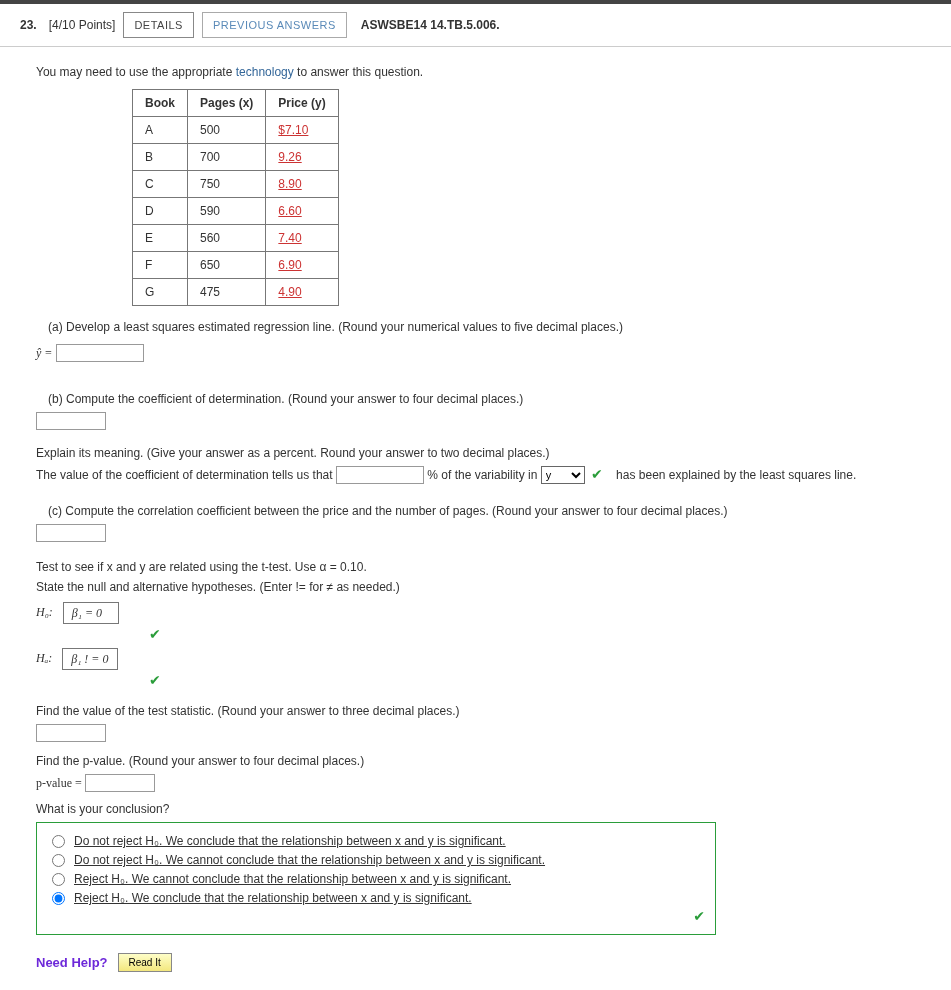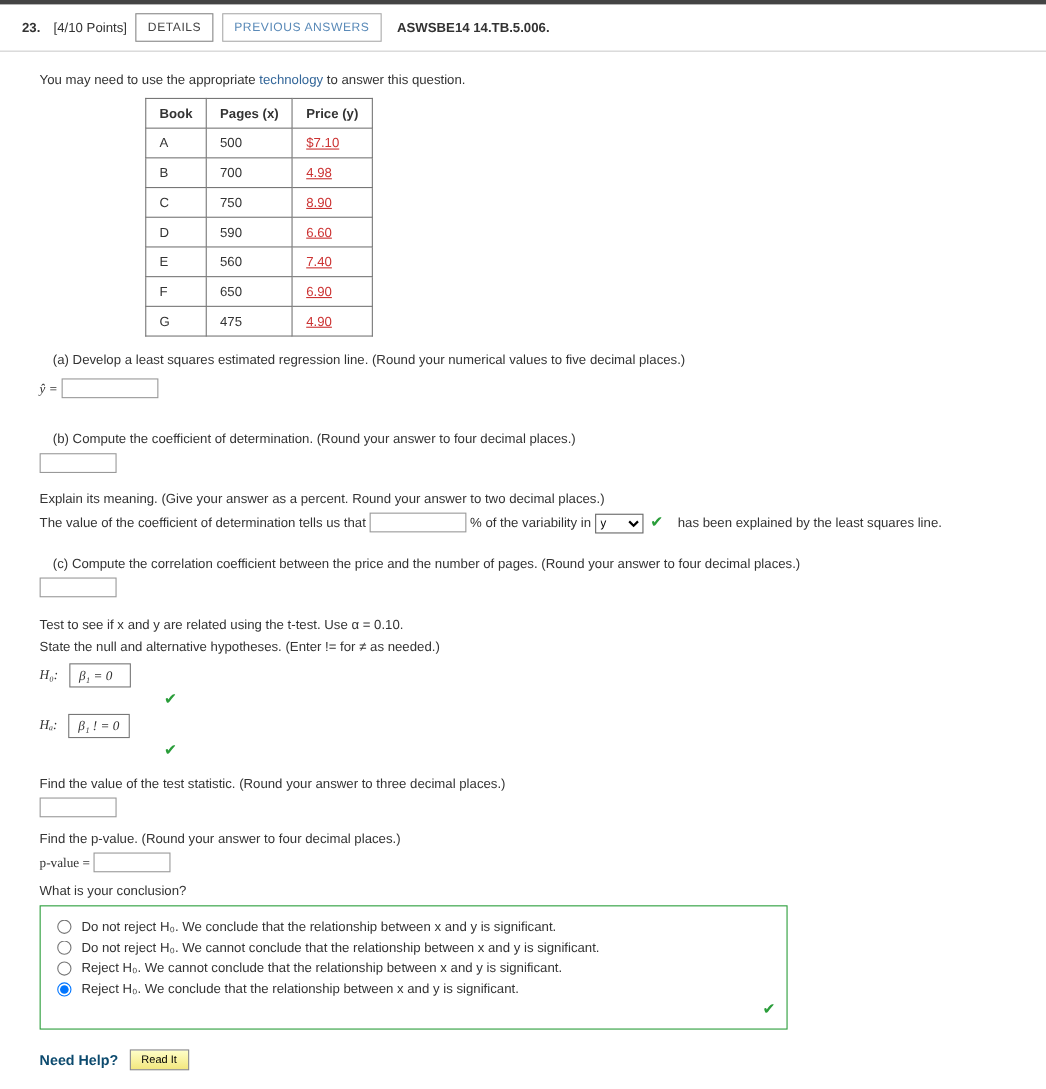--- a/index.html
+++ b/index.html
@@ -78,29 +78,29 @@
     background:#fff;
     vertical-align:middle;
   }
   .italic-math { font-family:'Times New Roman', serif; font-style: italic; }
   .conclusion-box {
     border: 1px solid #2a9d3a;
     padding: 6px 10px 10px 10px;
     margin: 4px 0 8px 0;
     max-width: 680px;
   }
-  .radio-row { display:flex; align-items:flex-start; gap:6px; margin: 5px 0; }
+  .radio-row { display:flex; align-items:flex-start; gap:6px; margin: 5px 0; text-decoration: underline; }
   .radio-row input { margin-top:1px;}
   .need-help {
     margin: 18px 0 0 0;
     display:flex;
     align-items:center;
     gap:10px;
   }
-  .need-help-label { color:#0c4a6e; font-weight:bold; font-size:13px;}
+  .need-help-label { color:#6d28d9; font-weight:bold; font-size:13px;}
   .readit-btn {
     border:1px solid #888;
     background:linear-gradient(#fefec8,#f3e77e);
     padding:3px 10px;
     font-size:10px;
     cursor:pointer;
   }
   .check-corner { text-align:right; color:#2a9d3a; font-size:14px; margin-top:-2px;}
   .line { margin:6px 0; }
 </style>
@@ -131,21 +131,21 @@
       <th>Price (y)</th>
     </tr>
     <tr>
           <td>A</td>
           <td>500</td>
           <td class="red">$7.10</td>
         </tr>
     <tr>
           <td>B</td>
           <td>700</td>
-          <td class="red">4.98</td>
+          <td class="red">9.26</td>
         </tr>
     <tr>
           <td>C</td>
           <td>750</td>
           <td class="red">8.90</td>
         </tr>
     <tr>
           <td>D</td>
           <td>590</td>
           <td class="red">6.60</td>

